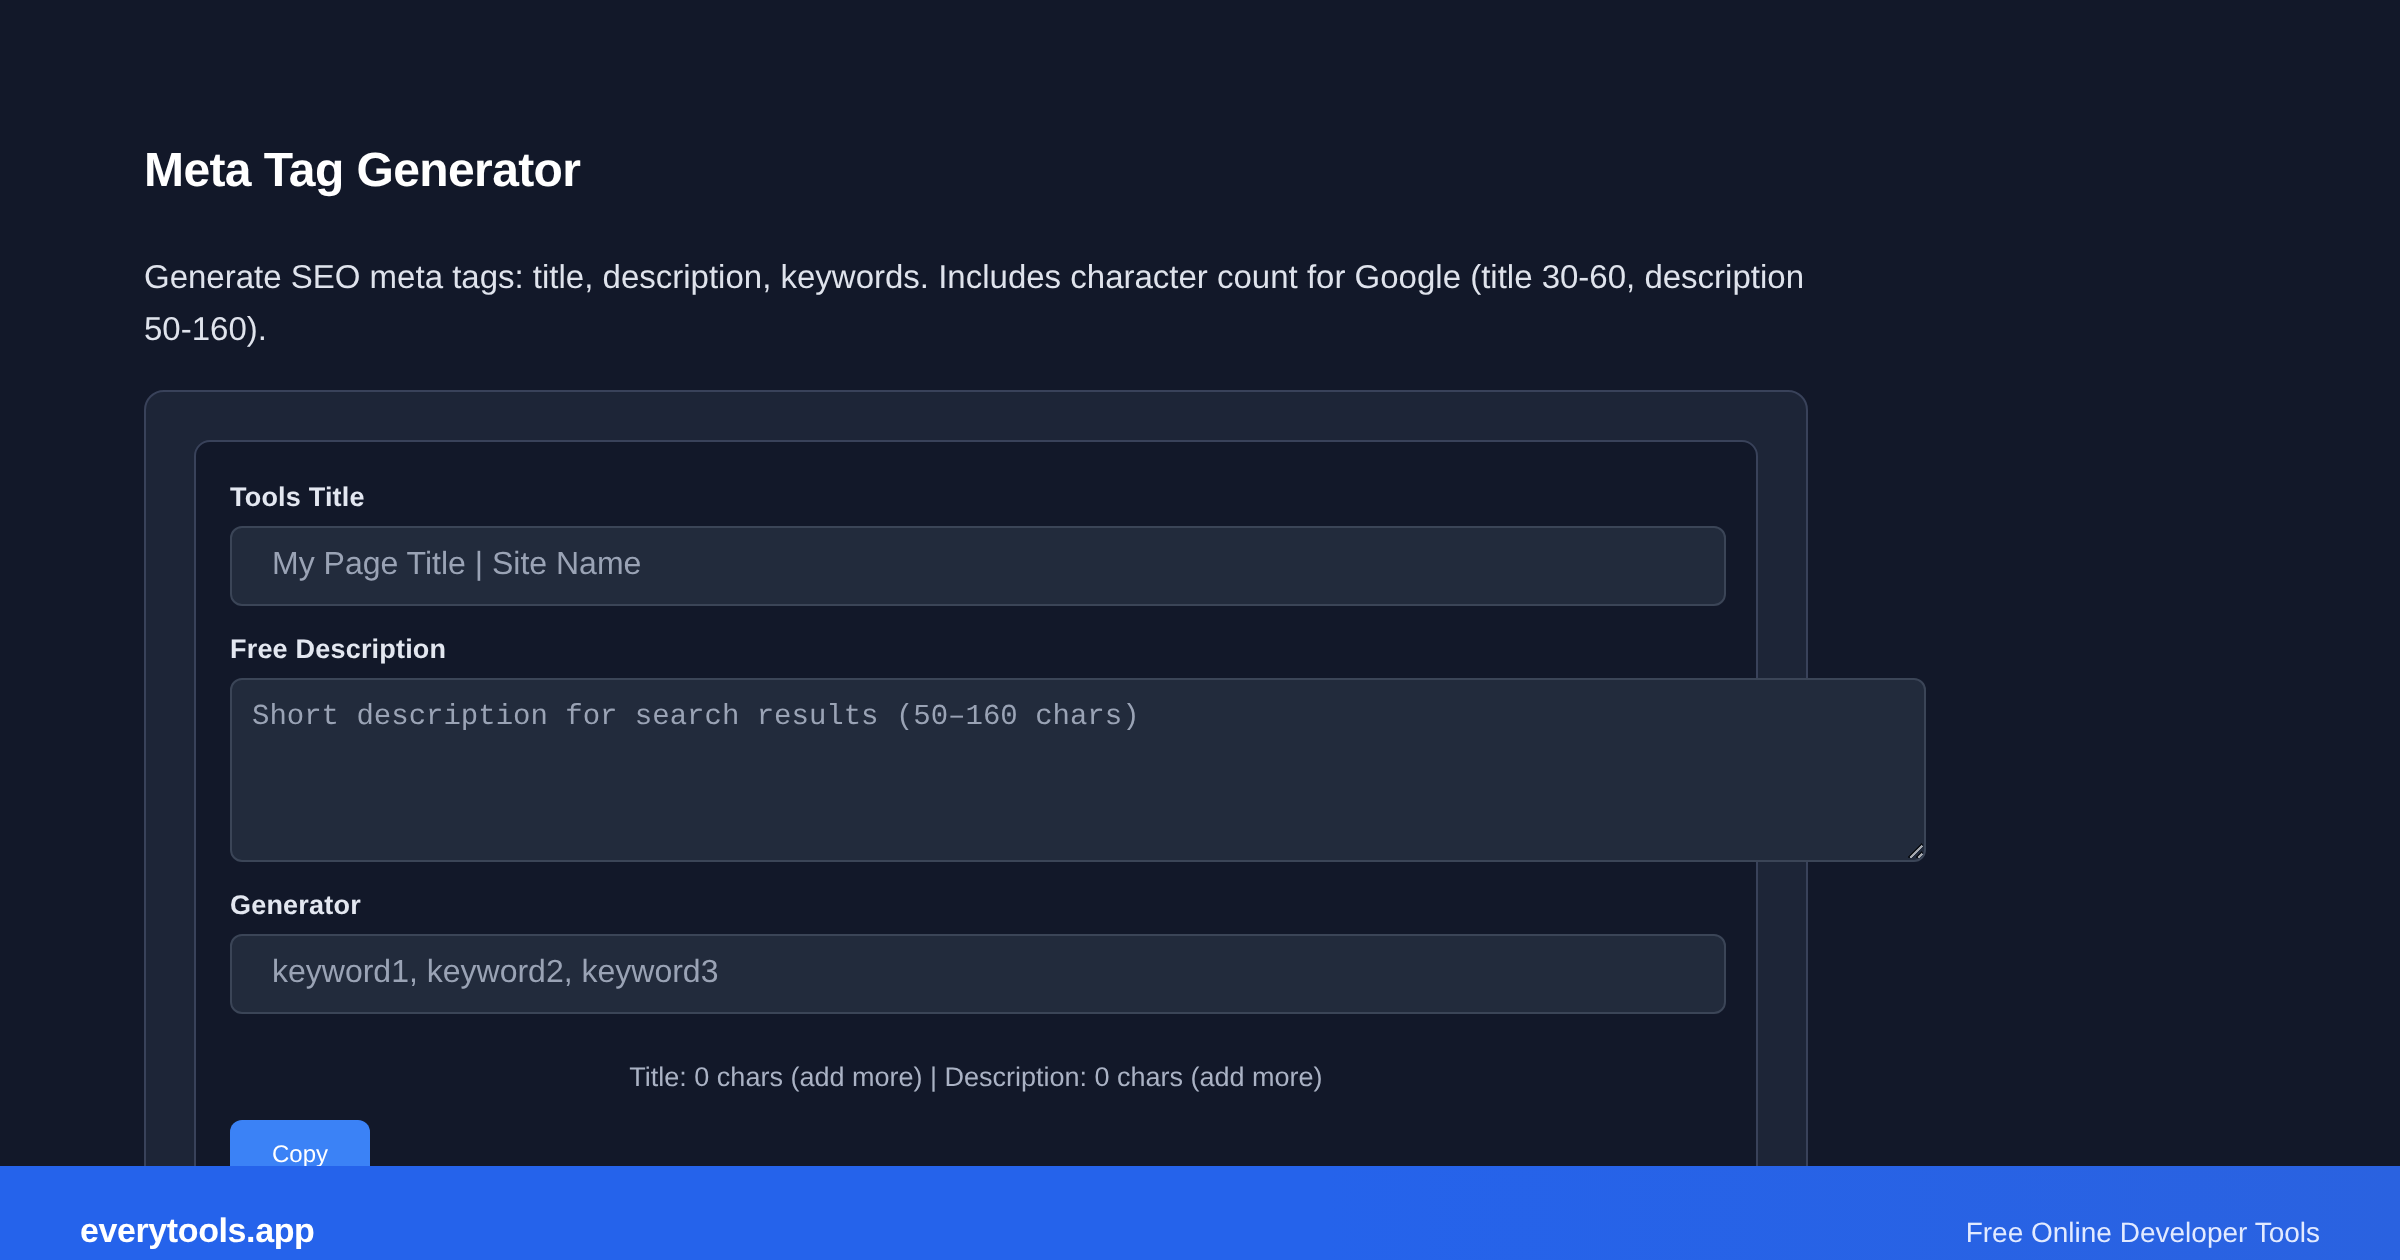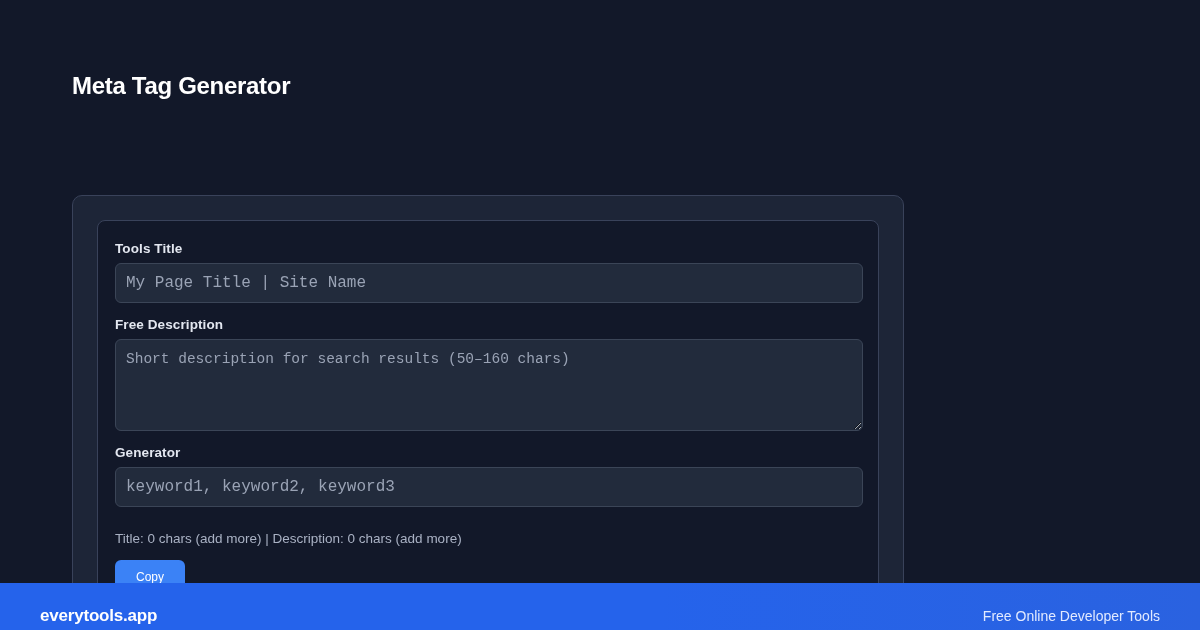--- a/index.html
+++ b/index.html
@@ -81,50 +81,51 @@
   }
 
   .text-input {
     display: block;
     width: 748px;
     height: 40px;
     background: #222b3c;
     border: 1px solid #3b real;
     border: 1px solid #3b4557;
     border-radius: 6px;
-    padding: 0 10px;
+    padding: 0 20px;
     color: #e6e9f1;
-    font-family: Liberation Mono, monospace;
+    font-family: Liberation Sans, sans-serif;
     font-size: 16px;
     outline: none;
   }
   .text-input::placeholder { color: #9aa3b5; opacity: 1; }
 
   .text-area {
     display: block;
-    width: 748px;
+    width: 848px;
     height: 92px;
     background: #222b3c;
     border: 1px solid #3b4557;
     border-radius: 6px;
     padding: 9px 10px;
     color: #e6e9f1;
     font-family: "Liberation Mono", monospace;
     font-size: 14.5px;
     line-height: 1.5;
     outline: none;
     resize: vertical;
   }
   .text-area::placeholder { color: #9aa3b5; opacity: 1; }
 
   .char-count {
     font-size: 13.5px;
     color: #aab2c4;
     margin-top: 24px;
     margin-bottom: 14px;
+    text-align: center;
   }
 
   .copy-button {
     display: inline-block;
     background: #3b82f6;
     color: #ffffff;
     border: none;
     border-radius: 6px;
     padding: 11px 21px;
     font-family: "Liberation Sans", sans-serif;
@@ -159,20 +160,21 @@
     color: #e2eaff;
   }
 </style>
 </head>
 <body>
 
 <div class="page">
 
   <div class="header">
     <h1 class="page-title">Meta Tag Generator</h1>
+    <p class="page-subtitle">Generate SEO meta tags: title, description, keywords. Includes character count for Google (title 30-60, description 50-160).</p>
   </div>
 
   <div class="tool-card">
     <div class="form-panel">
 
       <div class="field">
         <label class="field-label">Tools Title</label>
         <input class="text-input" type="text" placeholder="My Page Title | Site Name" style="">
       </div>
 

